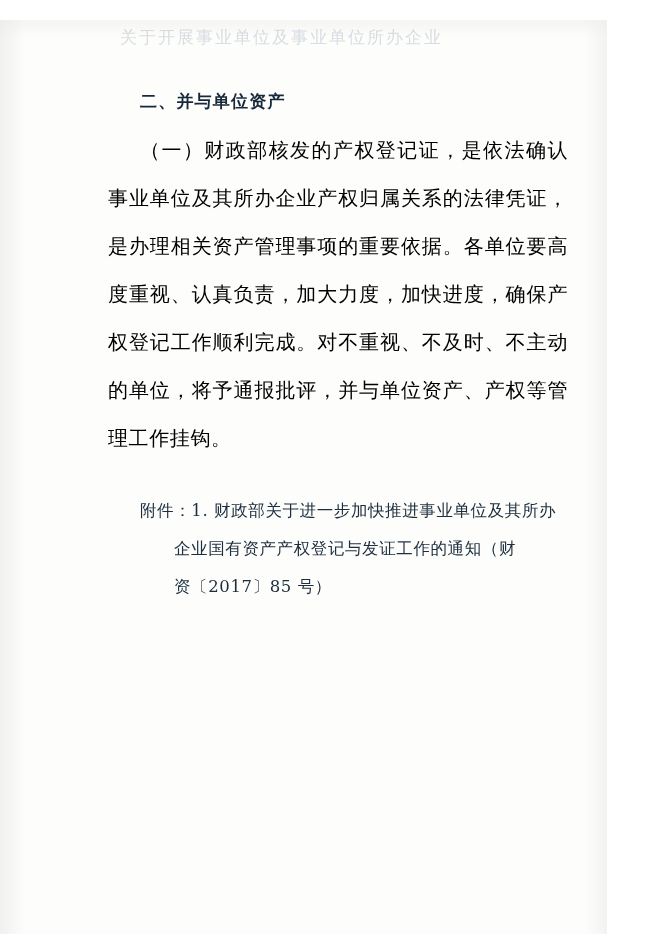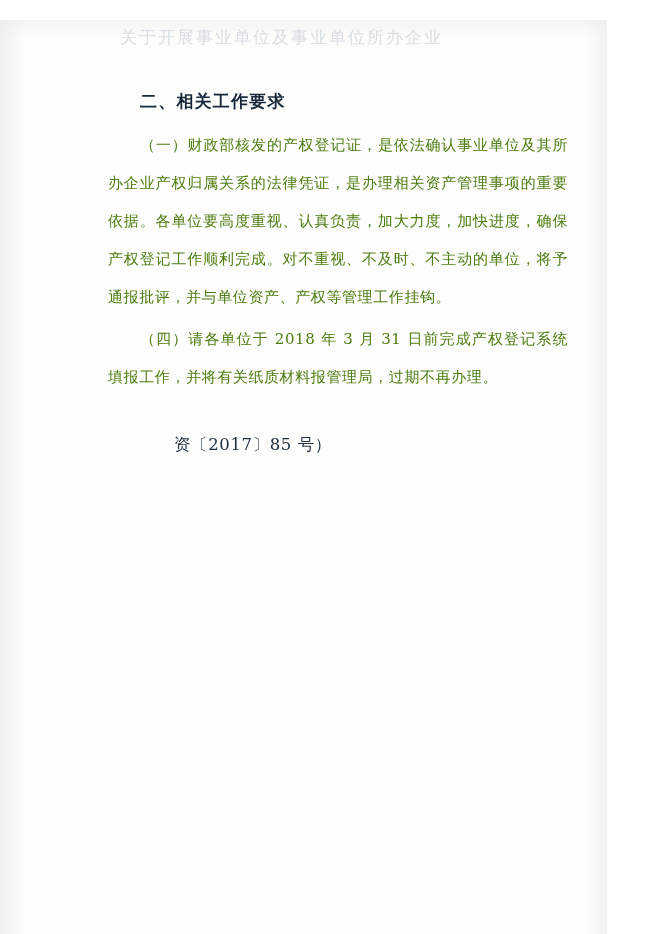--- a/index.html
+++ b/index.html
@@ -43,26 +43,26 @@
     filter: blur(0.6px);
   }
   .content {
     position: absolute;
     top: 62px;
     left: 108px;
     width: 460px;
     color: #1b2b3a;
   }
   .para {
-    font-size: 15px;
-    line-height: 38px;
+    font-size: 20px;
+    line-height: 48px;
     letter-spacing: 0.6px;
     text-align: justify;
     margin: 0 0 4px 0;
-    color: #4d7c0f;
+    color: #000000;
   }
   .heading {
     font-size: 17px;
     line-height: 38px;
     letter-spacing: 1.2px;
     margin: 0 0 6px 0;
     text-indent: 32px;
     color: #16283a;
     font-weight: 600;
   }
@@ -81,26 +81,27 @@
 </head>
 <body>
 
 <div class="page">
   <div class="paper-tint"></div>
 
   <div class="ghost-header">关于开展事业单位及事业单位所办企业</div>
 
   <div class="content">
 
-    <p class="heading">二、相关工作要求</p>
+    <p class="heading">二、并与单位资产</p>
 
     <p class="para indent2">（一）财政部核发的产权登记证，是依法确认事业单位及其所办企业产权归属关系的法律凭证，是办理相关资产管理事项的重要依据。各单位要高度重视、认真负责，加大力度，加快进度，确保产权登记工作顺利完成。对不重视、不及时、不主动的单位，将予通报批评，并与单位资产、产权等管理工作挂钩。</p>
 
 
 
-    <p class="para indent2">（四）请各单位于 2018 年 3 月 31 日前完成产权登记系统填报工作，并将有关纸质材料报管理局，过期不再办理。</p>
 
     <div class="attach-block">
+      <div class="attach-line1">附件：1. 财政部关于进一步加快推进事业单位及其所办</div>
+      <div class="attach-line2">企业国有资产产权登记与发证工作的通知（财</div>
       <div class="attach-line3">资〔2017〕85 号）</div>
     </div>
 
   </div>
 </div>
 
 </body></html>

